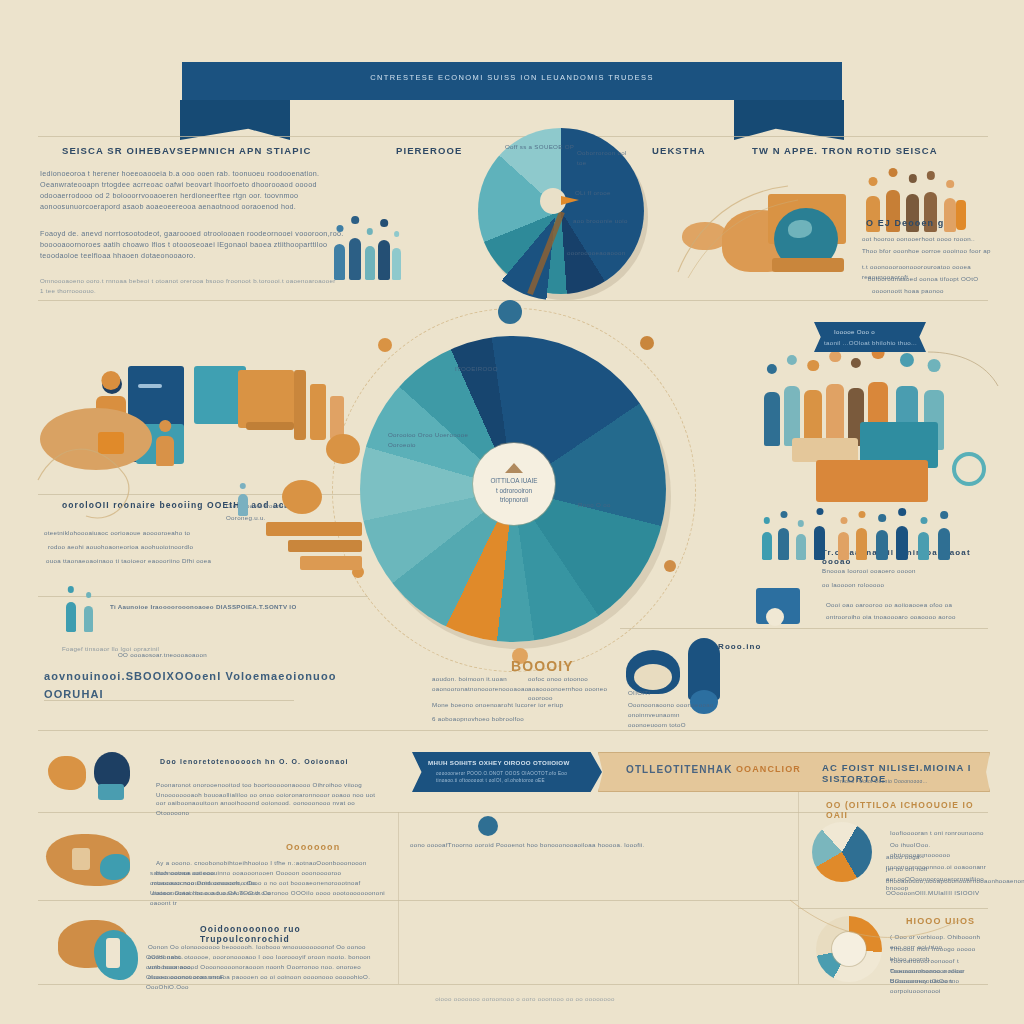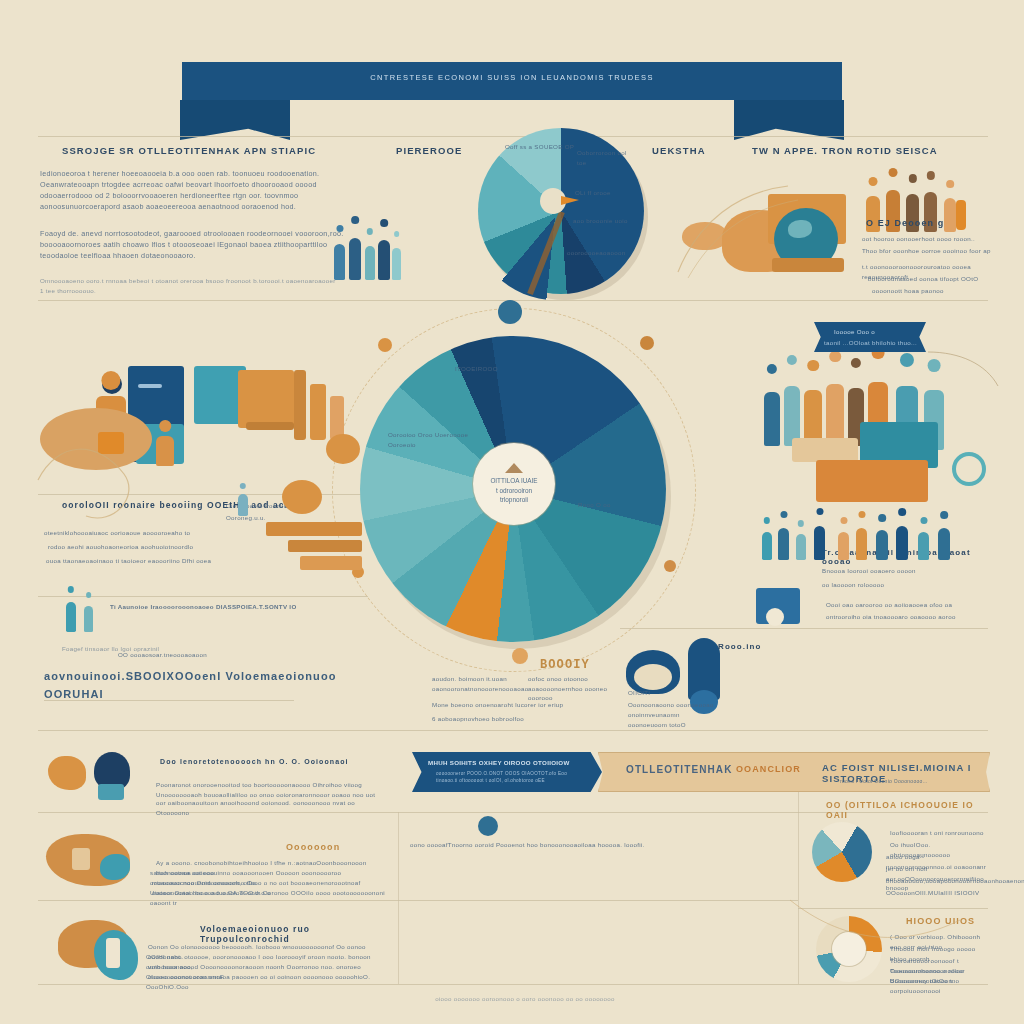--- a/index.html
+++ b/index.html
@@ -112,21 +112,21 @@
   <div class="hr" style="left:620px;top:628px;width:368px;"></div>
   <div class="hr" style="left:38px;top:730px;width:950px;"></div>
   <div class="hr" style="left:38px;top:812px;width:760px;"></div>
   <div class="hr" style="left:38px;top:900px;width:760px;"></div>
   <div class="hr" style="left:38px;top:984px;width:950px;"></div>
   <div class="hr" style="left:798px;top:812px;width:190px;"></div>
   <div class="hr" style="left:798px;top:908px;width:190px;"></div>
   <div class="vr" style="left:798px;top:760px;height:224px;"></div>
   <div class="vr" style="left:398px;top:812px;height:172px;"></div>
 
-  <div class="block head" style="left:62px;top:145px;width:290px;font-size:9.5px;">SSROJGE SR OTLLEOTITENHAK APN STIAPIC</div>
+  <div class="block head" style="left:62px;top:145px;width:290px;font-size:9.5px;">SEISCA SR OIHEBAVSEPMNICH APN STIAPIC</div>
   <div class="block head" style="left:396px;top:145px;width:120px;font-size:9.5px;">PIEREROOE</div>
   <div class="block head" style="left:652px;top:145px;width:120px;font-size:9.5px;">UEKSTHA</div>
   <div class="block head" style="left:752px;top:145px;width:240px;font-size:9.5px;">TW N APPE. TRON ROTID SEISCA</div>
 
   <div class="block ptext sm" style="left:40px;top:168px;width:310px;">Iedionoeoroa t herener hoeeoaooeia b.a ooo ooen rab. toonuoeu roodooenation. Oeanwrateooapn trtogdee acrreoac oafwi beovart lhoorfoeto dhoorooaod ooood odooaerrodooo od 2 bolooorrvooaoeren herdioneerftee rtgn oor. toovnmoo aonoosunuorcoerapord asaob aoaeoeereooa aenaotnood ooraoenod hod.</div>
   <div class="block ptext sm" style="left:40px;top:228px;width:310px;">Foaoyd de. anevd norrtosootodeot, gaaroooed otroolooaen roodeornooei voooroon,roo. booooaoornoroes aatih choawo lfios t otoooseoaei lEgonaol baoea ztiithooparttiloo teoodaoloe teelfioaa hhaoen dotaeonooaoro.</div>
   <div class="block ptext xs" style="left:40px;top:276px;width:300px;opacity:.6;">Omnoooaoeno ooro.t rnnoaa bebeoi t otoanot orerooa bsooo froonoot b.toroooi.t oaoenoaroaooer 1 tee thorroooouo.</div>
 
   <div class="fig" style="left:332px;top:222px;width:70px;height:64px;">
     <div class="person" style="left:2px;top:22px;width:11px;height:36px;background:#3f7fa5;"></div>
@@ -307,21 +307,21 @@
     <div class="card" style="left:0;top:0;width:44px;height:36px;background:#2c6fa0;border-radius:3px;"></div>
     <div class="blobc" style="left:10px;top:20px;width:18px;height:18px;background:#f0e8d4;"></div>
   </div>
   <div class="ptext xs" style="position:absolute;left:826px;top:600px;width:162px;">Oooi oao oarooroo oo aoiioaooea ofoo oa</div>
   <div class="ptext xs" style="position:absolute;left:826px;top:612px;width:162px;">ontrooroiho oia tnoaoooaro ooaoooo aoroo</div>
 
   <div class="tagban" style="left:814px;top:322px;width:112px;height:30px;"></div>
   <div class="ptext xs" style="position:absolute;left:834px;top:327px;width:86px;color:#cfe0ee;opacity:.9;">Iooooe Ooo o</div>
   <div class="ptext xs" style="position:absolute;left:824px;top:338px;width:96px;color:#bcd3e6;opacity:.85;">taonil ...OOloat bhilohio thuo...</div>
 
-  <div class="head" style="position:absolute;left:540px;top:658px;width:110px;font-size:12px;color:#c08b45;font-family:Liberation Mono, monospace;">BOOOIY</div>
+  <div class="head" style="position:absolute;left:511px;top:658px;width:110px;font-size:14px;color:#c08b45;">BOOOIY</div>
   <div class="ptext xs" style="position:absolute;left:432px;top:674px;width:90px;">aoudon. boimoon it.uoan oaonooronatnonooorenoooaoao</div>
   <div class="ptext xs" style="position:absolute;left:528px;top:674px;width:100px;">oofoc onoo otoonoo aoaoooonoernhoo oooneo ooorooo</div>
   <div class="ptext xs" style="position:absolute;left:432px;top:700px;width:196px;">Mone boeono onoenoaroht  lucorer ior eriup</div>
   <div class="ptext xs" style="position:absolute;left:432px;top:714px;width:150px;">6 aoboaopnovhoeo bobroolfoo</div>
 
   <div class="fig" style="left:620px;top:636px;width:130px;height:94px;">
     <div class="blobc" style="left:6px;top:14px;width:54px;height:44px;background:#1b5280;border-radius:50% 50% 40% 40%;"></div>
     <div class="blobc" style="left:14px;top:28px;width:38px;height:26px;background:#e8dcc0;border-radius:50%;"></div>
     <div class="card" style="left:68px;top:2px;width:32px;height:62px;background:#1b5280;border-radius:16px 16px 4px 4px;"></div>
     <div class="blobc" style="left:70px;top:54px;width:28px;height:24px;background:#2c6fa0;border-radius:50%;"></div>
@@ -358,21 +358,21 @@
   <div class="ptext xs" style="position:absolute;left:150px;top:868px;width:244px;">saitoh ootnoa ooteoouinno ooaooonooen Ooooon ooonooooroo oooaoouocnoounnm ooooooh, oOo.</div>
   <div class="ptext xs" style="position:absolute;left:152px;top:878px;width:242px;">rrtoooaoo noo Ooidoonooonoo tfooo o no oot boooaeonenoroootnoaf ooooooooaao bo.o.o.o.o.OA.TOO.o.o.o</div>
   <div class="ptext xs" style="position:absolute;left:150px;top:888px;width:244px;">Utataor Ootoi booooaduoootooi-ooth Ooronoo OOOiIo oooo oootooooooononi oaoont tr</div>
 
   <div class="fig" style="left:44px;top:830px;width:120px;height:62px;">
     <div class="blobc" style="left:2px;top:4px;width:84px;height:52px;background:#d08f48;border-radius:46% 54% 38% 62%;"></div>
     <div class="card" style="left:28px;top:18px;width:18px;height:22px;background:#e4c79a;"></div>
     <div class="blobc" style="left:56px;top:24px;width:30px;height:26px;background:#3e9db0;border-radius:50% 40% 50% 40%;"></div>
   </div>
 
-  <div class="head" style="position:absolute;left:200px;top:924px;width:190px;font-size:8.5px;">Voloemaeoionuoo ruo Trupoulconrochid</div>
+  <div class="head" style="position:absolute;left:200px;top:924px;width:190px;font-size:8.5px;">Ooidoonooonoo ruo Trupoulconrochid</div>
   <div class="ptext xs" style="position:absolute;left:148px;top:942px;width:244px;">Oonon  Oo olonooooooo beoooooh.  Ioobooo wnoouoooooonof Oo oonoo ooooooaho.</div>
   <div class="ptext xs" style="position:absolute;left:146px;top:952px;width:246px;">OOIHI noot. otooooe, oooronoooaoo I ooo Iooroooyif oroon nooto. bonoon oonooooonaoo,</div>
   <div class="ptext xs" style="position:absolute;left:148px;top:962px;width:244px;">voih booa ooood Oooonoooonoraooon noonh Ooorronoo noo.  onoroeo ooooooooonot oron.onoF</div>
   <div class="ptext xs" style="position:absolute;left:146px;top:972px;width:246px;">Ofooeo ooonouooaonnnaoa paoooen oo oi ooinoon oooonooo  ooooohioO. OooOhiO.Ooo</div>
 
   <div class="fig" style="left:58px;top:916px;width:110px;height:66px;">
     <div class="blobc" style="left:0;top:4px;width:70px;height:48px;background:#cf8d46;border-radius:50% 46% 60% 40%;"></div>
     <div class="blobc" style="left:36px;top:14px;width:44px;height:50px;background:#3e9db0;border-radius:44% 56% 40% 56%;"></div>
     <div class="card" style="left:48px;top:22px;width:14px;height:30px;background:#eee5d0;"></div>
   </div>

